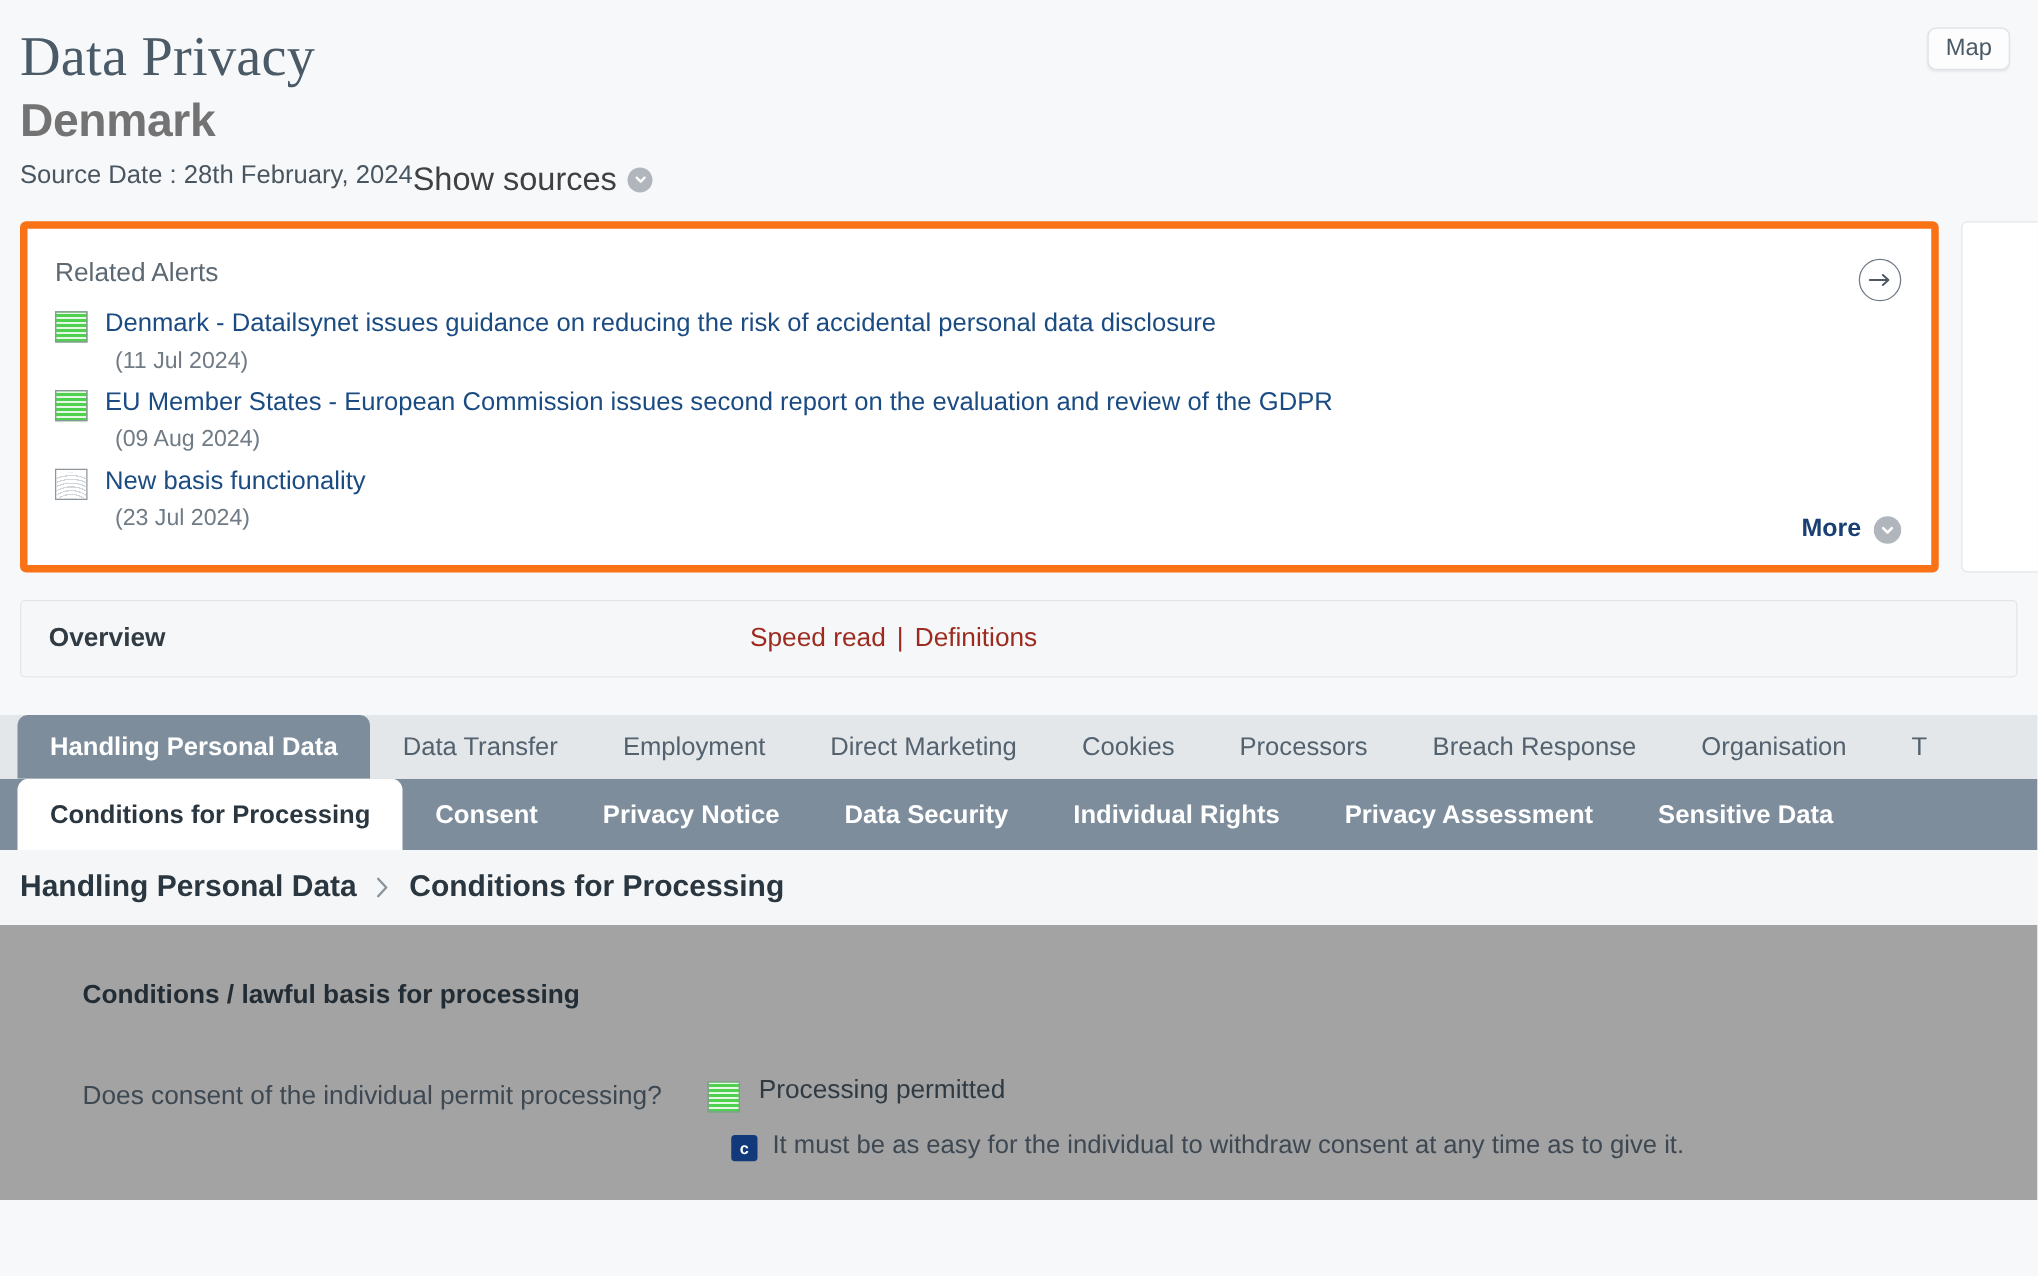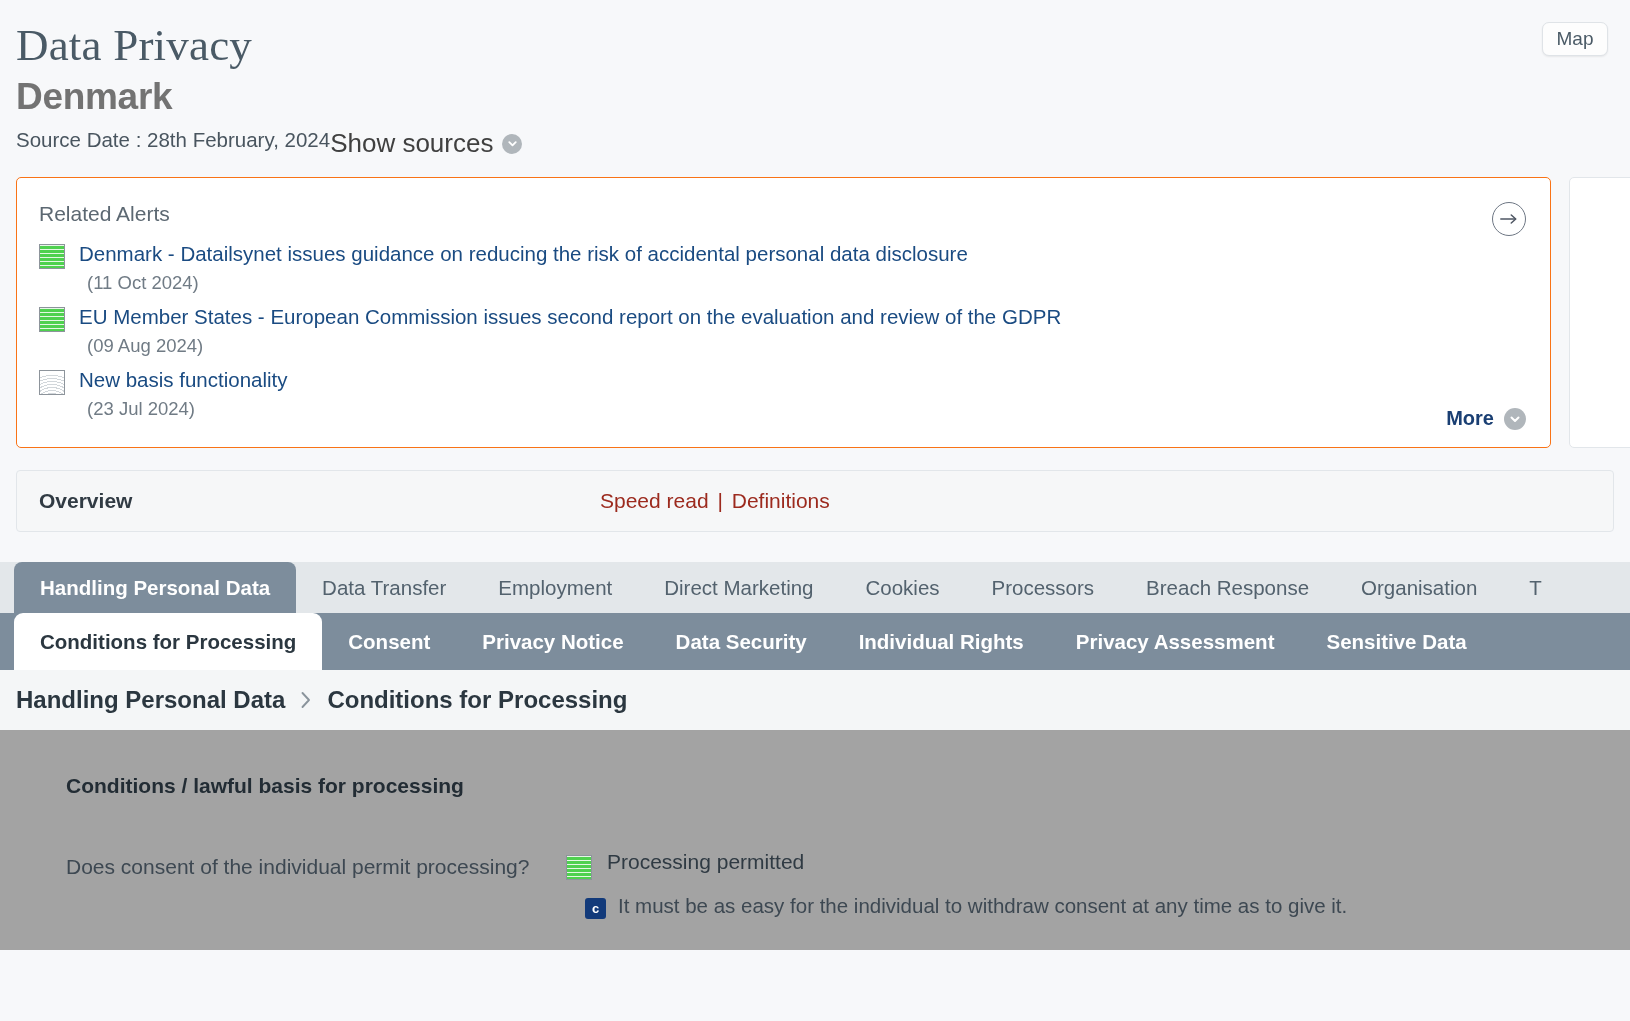--- a/index.html
+++ b/index.html
@@ -83,21 +83,21 @@
     display: flex;
     gap: 18px;
     padding: 0 0 0 16px;
     margin-top: 18px;
   }
   .alerts-panel {
     position: relative;
     flex: none;
     width: 1535px;
     background: #fff;
-    border: 1px solid #f97316;
+    border: 6px solid #f97316;
     border-radius: 5px;
     padding: 24px 22px 18px 22px;
   }
   .side-panel {
     flex: none;
     width: 300px;
     background: #fff;
     border: 1px solid #e2e6ea;
     border-radius: 5px;
   }
@@ -350,21 +350,21 @@
 
 <div class="panel-row">
   <div class="alerts-panel">
     <div class="alerts-title">Related Alerts</div>
 
     <div class="alert-item">
       <div class="alert-line">
         <span class="icon-sq green"></span>
         <a class="alert-link">Denmark - Datailsynet issues guidance on reducing the risk of accidental personal data disclosure</a>
       </div>
-      <div class="alert-date">(11 Oct 2024)</div>
+      <div class="alert-date">(11 Jul 2024)</div>
     </div>
 
     <div class="alert-item">
       <div class="alert-line">
         <span class="icon-sq green"></span>
         <a class="alert-link">EU Member States - European Commission issues second report on the evaluation and review of the GDPR</a>
       </div>
       <div class="alert-date">(09 Aug 2024)</div>
     </div>
 

